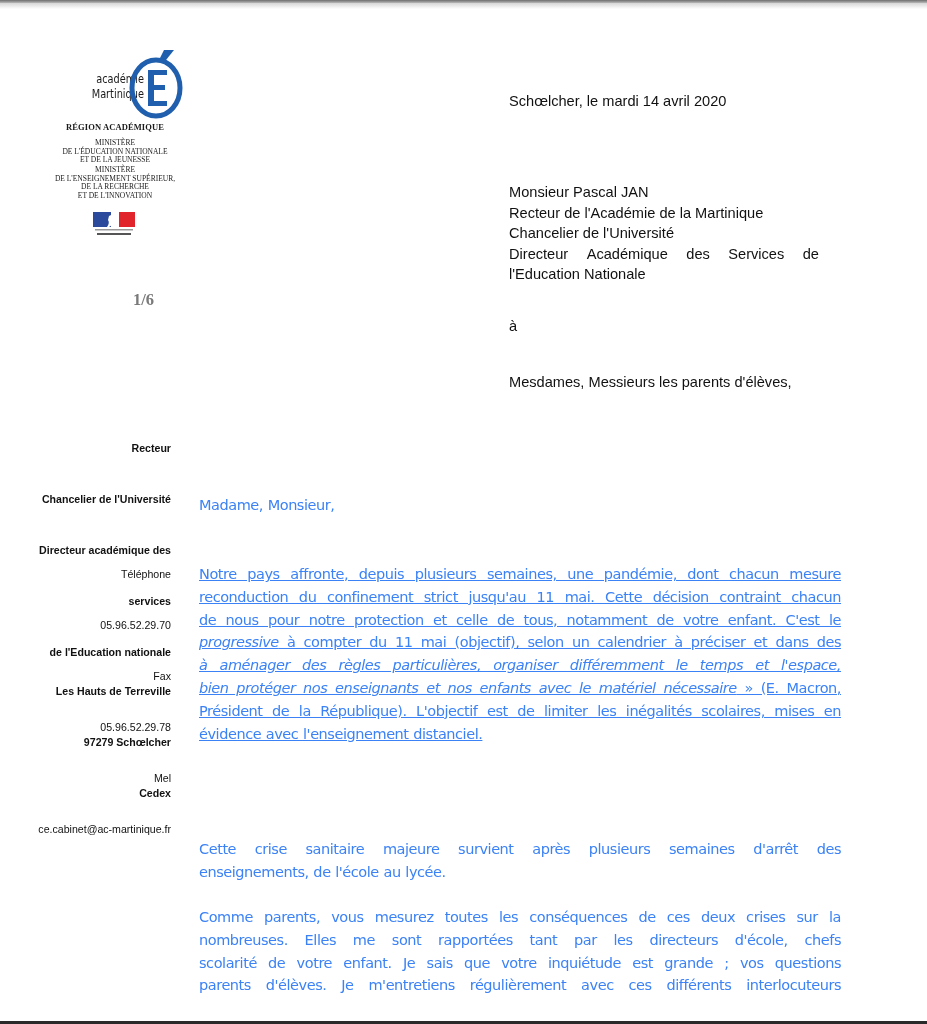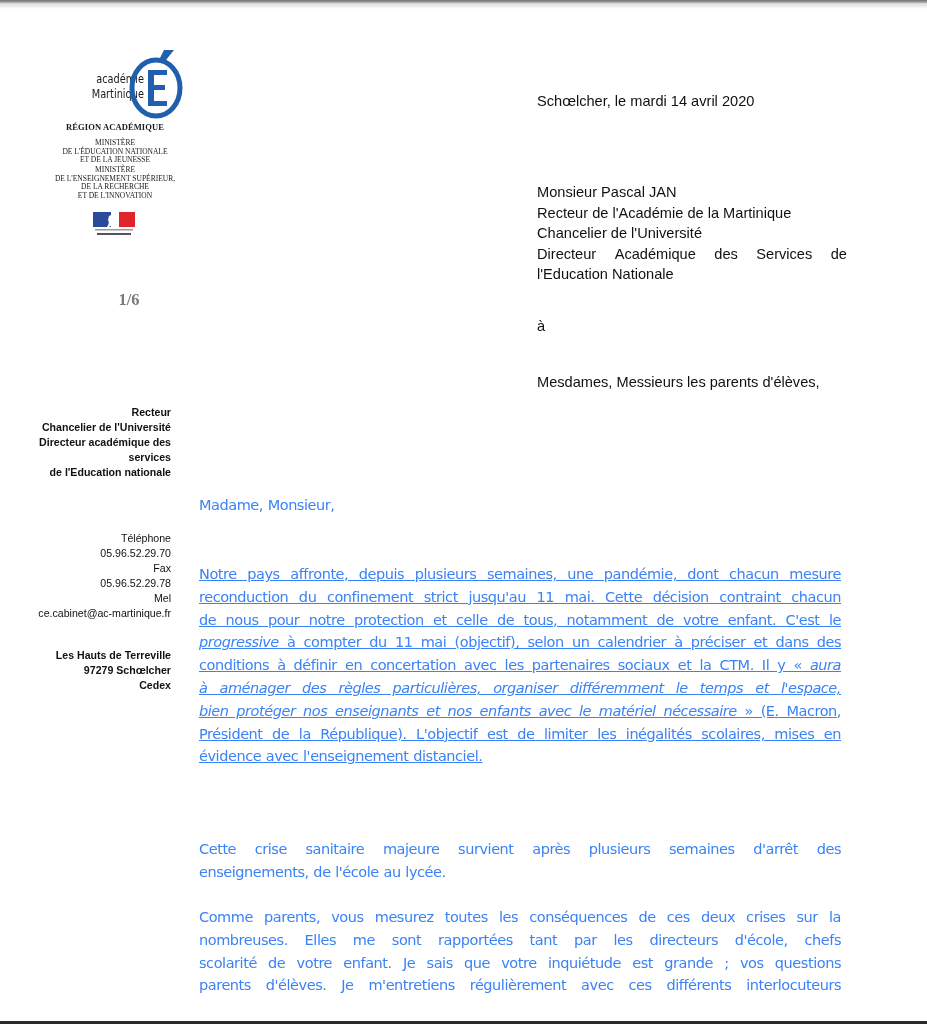--- a/index.html
+++ b/index.html
@@ -37,37 +37,37 @@
       font-family: "Liberation Serif", serif; color: #1a1a1a;
     }
     .region { top: 122px; font-size: 8.5px; font-weight: bold; letter-spacing: 0.1px; }
     .min1 { top: 139px; font-size: 7.5px; line-height: 8.6px; }
     .min2 { top: 166px; font-size: 7.5px; line-height: 8.6px; }
     .min-line { display: block; }
 
     .flag { position: absolute; left: 93px; top: 212px; width: 42px; height: 26px; }
 
     .page-num {
-      position: absolute; left: 104px; top: 290px; width: 50px; text-align: center;
+      position: absolute; left: 104px; top: 290px; width: 50px; text-align: right;
       font-family: "Liberation Serif", serif; font-weight: bold; font-size: 16.5px; color: #7a7a7a;
     }
 
     .sidebar {
       position: absolute; right: 756px; text-align: right; color: #111;
       font-family: "Liberation Sans", sans-serif; font-size: 10.6px; line-height: 15px;
     }
     .sidebar-title { top: 405px; font-weight: bold; }
     .sidebar-contact { top: 531px; }
     .sidebar-address { top: 648px; font-weight: bold; }
-    .sidebar span { display: block; white-space: nowrap; }
+    .sidebar span { display: block; white-space: nowrap; margin-top: 36px; }
 
     
     .hdr {
       position: absolute; left: 509px; color: #111;
-      font-family: "Liberation Sans", sans-serif; font-size: 14.6px; line-height: 20.5px; margin-left: 28px;
+      font-family: "Liberation Sans", sans-serif; font-size: 14.6px; line-height: 20.5px;
     }
     .date { top: 91px; }
     .recipient { top: 182px; width: 310px; }
     .recipient span { display: block; white-space: nowrap; }
     .recipient .justify { display: flex; justify-content: space-between; white-space: nowrap; }
     .a-letter { top: 316px; }
     .addressees { top: 372px; }
 
     
     .body-text {
@@ -173,21 +173,20 @@
   <div class="hdr a-letter">à</div>
   <div class="hdr addressees">Mesdames, Messieurs les parents d'élèves,</div>
 
   <div class="body-text salutation">Madame, Monsieur,</div>
 
   <div class="body-text para p1">
     <span class="ln" style="display: block; word-spacing: 6.40781px;">Notre pays affronte, depuis plusieurs semaines, une pandémie, dont chacun mesure</span>
     <span class="ln" style="display: block; word-spacing: 6.37344px;">reconduction du confinement strict jusqu'au 11 mai. Cette décision contraint chacun</span>
     <span class="ln" style="display: block; word-spacing: 5.17522px;">de nous pour notre protection et celle de tous, notamment de votre enfant. C'est le</span>
     <span class="ln" style="display: block; word-spacing: 3.9933px;"><span class="it">progressive</span><span> à compter du 11 mai (objectif), selon un calendrier à préciser et dans des</span></span>
-    <span class="ln" style="display: block; word-spacing: 3.87083px;"><span>conditions à définir en concertation avec les partenaires sociaux et la CTM. Il y « </span><span class="it">aura</span></span>
     <span class="ln it" style="display: block; word-spacing: 7.91563px;">à aménager des règles particulières, organiser différemment le temps et l'espace,</span>
     <span class="ln" style="display: block; word-spacing: 3.55769px;"><span class="it">bien protéger nos enseignants et nos enfants avec le matériel nécessaire</span><span> » (E. Macron,</span></span>
     <span class="ln" style="display: block; word-spacing: 5.35156px;">Président de la République). L'objectif est de limiter les inégalités scolaires, mises en</span>
     <span class="ln last">évidence avec l'enseignement distanciel.</span>
   </div>
 
   <div class="body-text para p2">
     <span class="ln" style="display: block; word-spacing: 14.4566px;">Cette crise sanitaire majeure survient après plusieurs semaines d'arrêt des</span>
     <span class="ln last">enseignements, de l'école au lycée.</span>
   </div>

